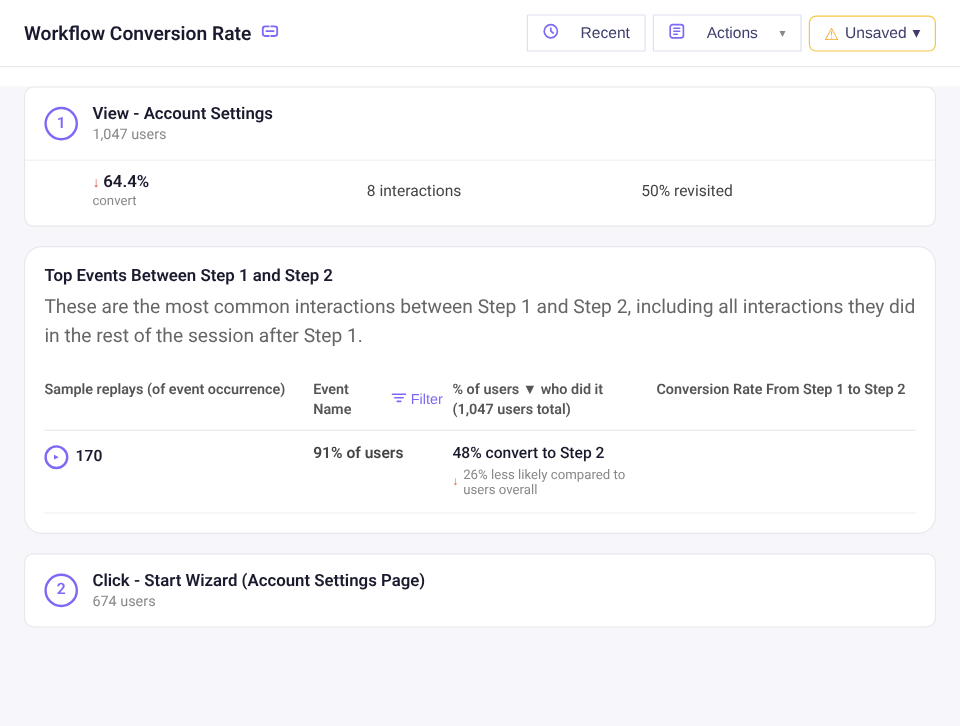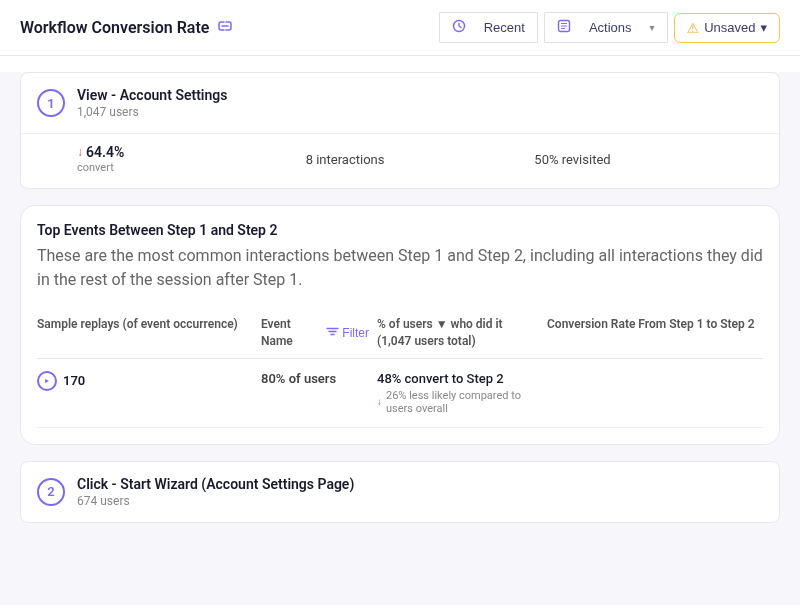--- a/index.html
+++ b/index.html
@@ -392,21 +392,21 @@
     <div class="table-row">
       <div class="sample-cell">
         <div class="replay-icon">
           <svg width="8" height="8" viewBox="0 0 8 8" fill="none">
             <path d="M2 2l4 2-4 2V2z" fill="#7c6af7"></path>
           </svg>
         </div>
         <span class="sample-count">170</span>
       </div>
       <div class="percent-cell">
-        <span class="percent-value">80% of users</span>
+        <span class="percent-value">91% of users</span>
       </div>
       <div class="conversion-cell">
         <div class="conversion-main">48% convert to Step 2</div>
         <div class="conversion-sub">
           <span class="sub-down">↓</span>
           <span>26% less likely compared to users overall</span>
         </div>
       </div>
     </div>
   </div>

